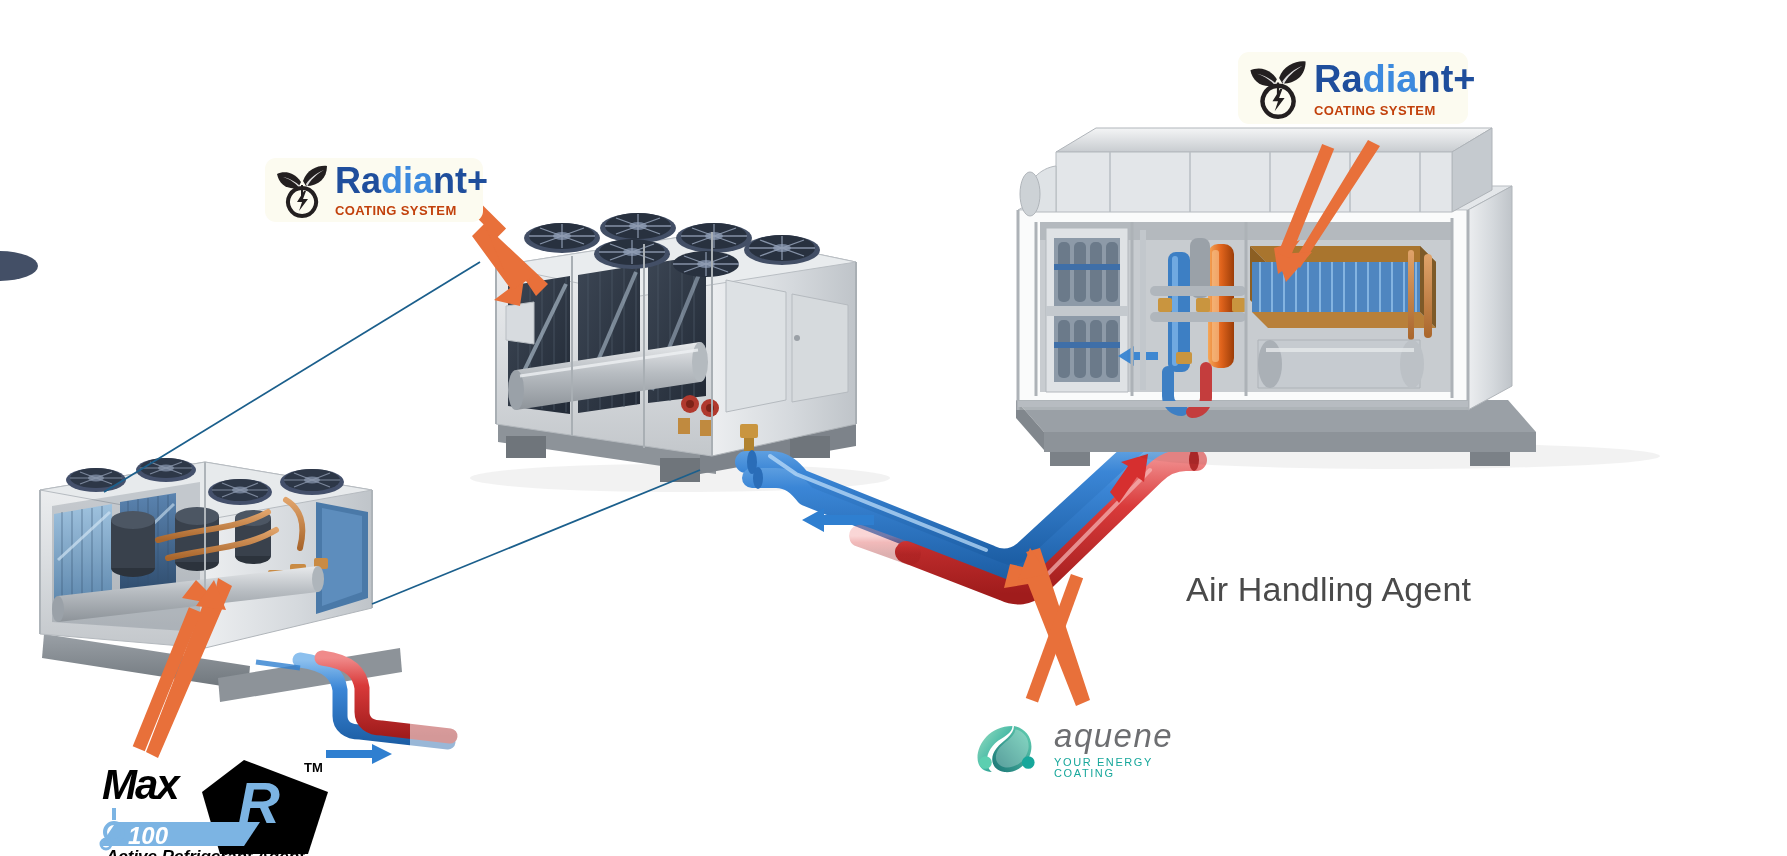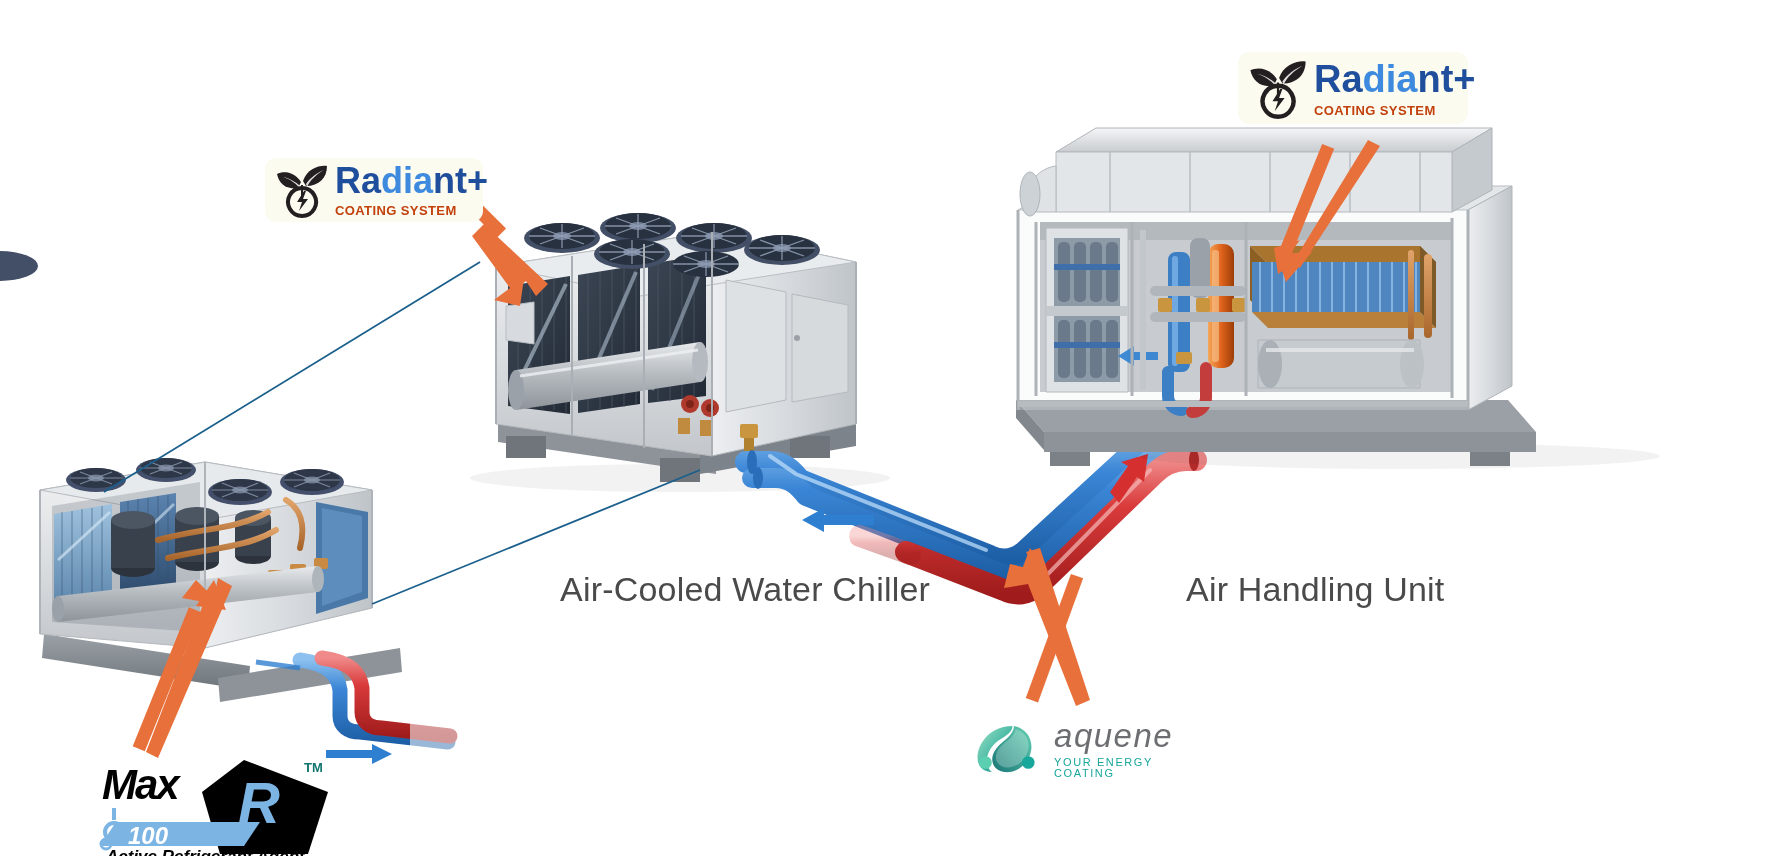--- a/index.html
+++ b/index.html
@@ -31,21 +31,21 @@
   .radiant-word .c1 { color:#1f4e9c; }
   .radiant-word .c2 { color:#3d8ade; }
   .radiant-word .c3 { color:#1f4e9c; }
   .radiant-sub {
     color:#c2410c; font-weight:bold; letter-spacing:.4px; white-space:nowrap;
     text-align:left; line-height:1;
   }
 
   
   .maxr { position:absolute; }
-  .maxr-tm { position:absolute; font-size:13px; font-weight:bold; color:#0f766e; }
+  .maxr-tm { position:absolute; font-size:13px; font-weight:bold; color:#000000; }
   .maxr-word {
     position:absolute; font-style:italic; font-weight:bold; color:#000;
     font-size:42px; letter-spacing:-2px; line-height:1;
     font-family:"Liberation Sans", sans-serif;
   }
   .maxr-r {
     position:absolute; font-style:italic; font-weight:bold; color:#7cb4e3;
     font-size:58px; line-height:1; font-family:"Liberation Sans", sans-serif;
   }
   .maxr-100 {
@@ -616,22 +616,21 @@
         <path d="M214,580 L226,610 L196,606 Z"></path>
         <rect x="160" y="604" width="13" height="150" transform="rotate(22 166 680)"></rect>
       </g>
       <g>
         <path d="M1030,548 L1048,574 L1018,580 Z"></path>
         <rect x="1048" y="572" width="13" height="132" transform="rotate(20 1054 638)"></rect>
       </g>
     </g>
   </svg>
 
-  <div class="caption" style="left:560px; top:570px;">Air-Cooled Water Chiller</div>
-  <div class="caption" style="left:1186px; top:570px;">Air Handling Unit</div>
+  <div class="caption" style="left:1186px; top:570px;">Air Handling Agent</div>
 
   <div class="radiant-badge" style="left:265px; top:158px; width:218px; height:64px;">
     <svg class="radiant-icon" width="58" height="56" viewBox="0 0 58 56">
       <g fill="#231f20">
         <path d="M28,20 C21,9 10,9 4,12 C6,22 14,28 25,26 Z"></path>
         <path d="M30,19 C34,7 46,3 54,4 C54,16 46,24 33,24 Z"></path>
         <path d="M27,24 C23,20 16,16 10,15 C17,17 24,22 27,27 Z" fill="#ffffff" opacity=".85"></path>
         <path d="M33,22 C37,16 45,10 51,8 C44,12 37,18 34,25 Z" fill="#ffffff" opacity=".85"></path>
         <path d="M28,23 L30,23 L30,36 L28,36 Z"></path>
       </g>

